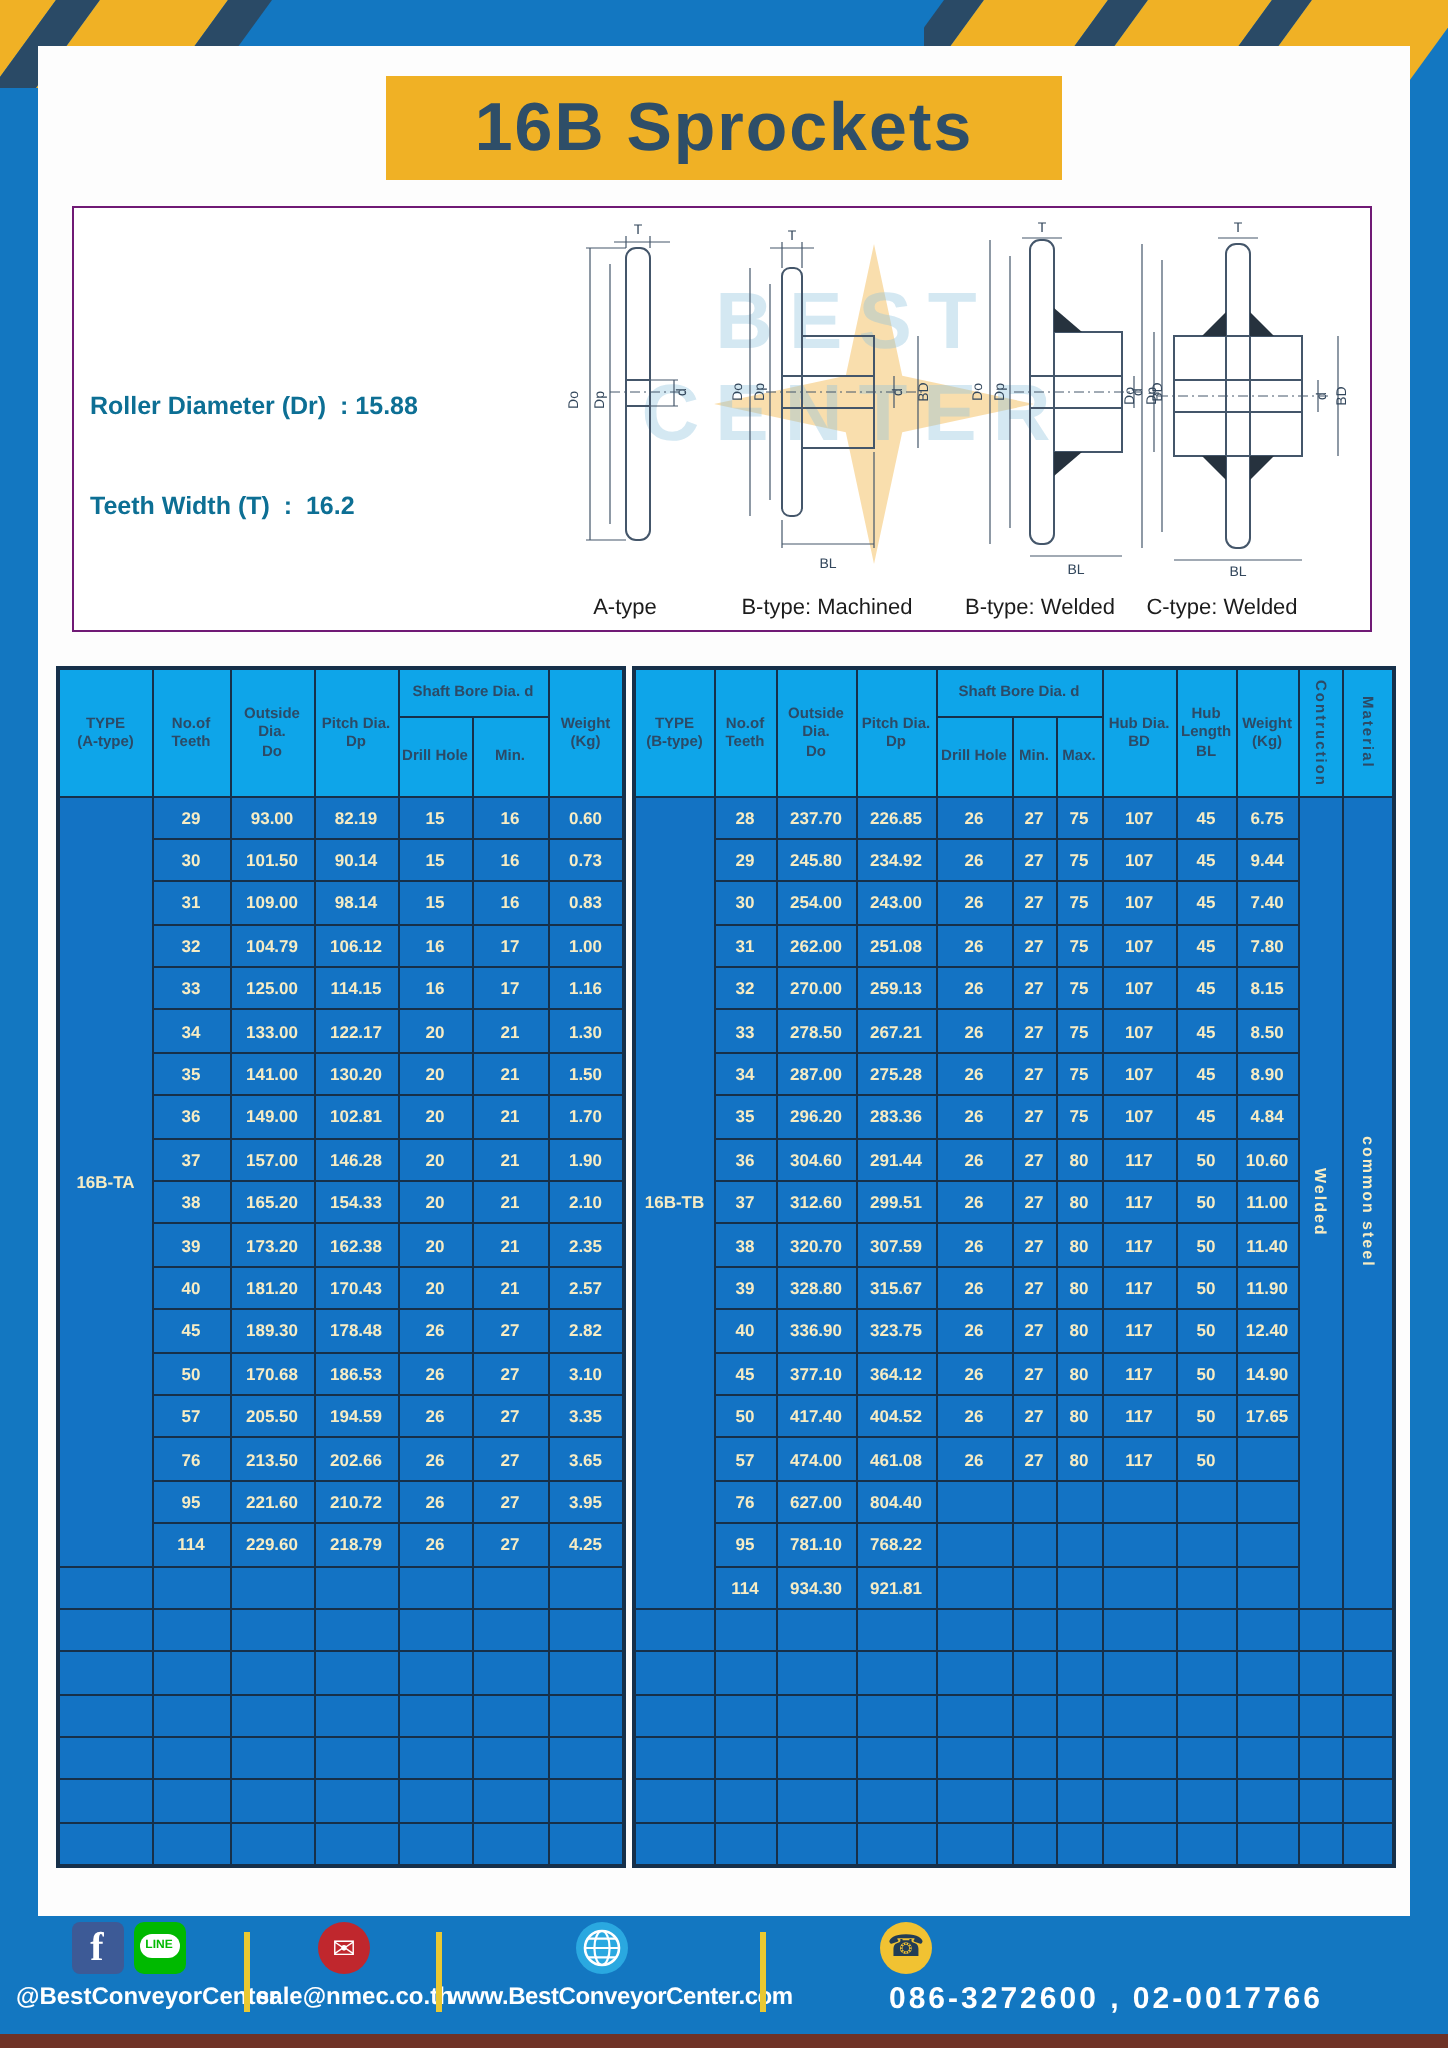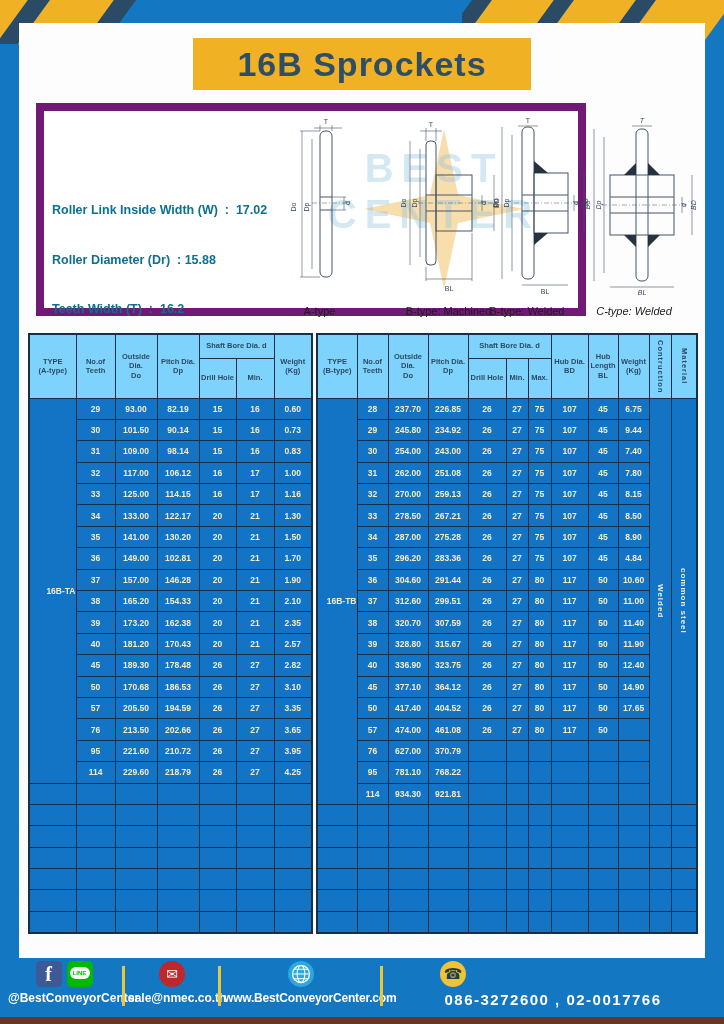--- a/index.html
+++ b/index.html
@@ -18,51 +18,51 @@
   
   .page{position:absolute;left:19px;top:23px;width:686px;height:935px;background:#fdfdfd;}
   
   .title-banner{
     position:absolute;left:193px;top:38px;width:338px;height:52px;
     background:#f0b125;color:#2e4e68;font-weight:800;font-size:34px;
     line-height:52px;text-align:center;letter-spacing:1px;
   }
   
   .spec-box{
-    position:absolute;left:36px;top:103px;width:550px;height:213px;
-    background:#ffffff;border:8px solid #701a75;box-sizing:border-box;
+    position:absolute;left:36px;top:103px;width:650px;height:213px;
+    background:#ffffff;border:1px solid #701a75;box-sizing:border-box;
   }
   .spec-lines{position:absolute;left:8px;top:58px;color:#0d6f94;font-weight:bold;
     font-size:12.5px;line-height:16.5px;white-space:pre;}
   .wm-text{position:absolute;left:150px;top:34px;width:480px;text-align:center;
     color:#8fc3de;opacity:.38;font-weight:800;font-size:40px;line-height:46px;letter-spacing:8px;}
   .wm-star{position:absolute;left:320px;top:18px;opacity:.4;}
   .fig{position:absolute;top:6px;height:202px;}
   .fig svg{display:block;margin:0 auto;}
   .fig-label{position:absolute;bottom:2px;left:0;width:100%;text-align:center;
     font-size:11px;color:#1c1c1c;}
   #fig-a{left:228px;width:95px;}
-  #fig-bm{left:352px;width:105px;}
+  #fig-bm{left:324px;width:105px;}
   #fig-bw{left:428px;width:110px;}
-  #fig-cw{left:536px;width:108px;font-style:italic;}
+  #fig-cw{left:520px;width:108px;}
   .dm{stroke:#44566a;stroke-width:1;fill:none;}
   .dl{stroke:#44566a;stroke-width:.6;fill:none;}
   .cl{stroke:#44566a;stroke-width:.5;fill:none;stroke-dasharray:5 2 1 2;}
   .wd{fill:#26323e;stroke:none;}
   .dt{font-size:7px;fill:#33475c;}
   
   table{border-collapse:collapse;table-layout:fixed;position:absolute;top:333px;
     border:2px solid #16304a;}
   #table-a{left:28px;width:283px;}
   #table-b{left:316px;width:380px;}
   th,td{border:1.5px solid #16304a;padding:0;text-align:center;vertical-align:middle;overflow:hidden;}
-  thead th{background:#7dd3fc;color:#2c4a66;font-size:7.5px;font-weight:bold;line-height:1.3;}
+  thead th{background:#0ea5e9;color:#2c4a66;font-size:7.5px;font-weight:bold;line-height:1.3;}
   tr.h1{height:24px;} tr.h2{height:40px;}
   tbody td{background:#1373c4;color:#f6ecc4;font-size:8.5px;font-weight:bold;height:20.4px;}
-  td.type-cell{font-size:8.5px;text-align:right;}
+  td.type-cell{font-size:8.5px;}
   th.vert{writing-mode:vertical-rl;letter-spacing:1px;font-size:7.5px;}
   td.vcell{writing-mode:vertical-rl;font-size:8px;letter-spacing:1px;}
   
   .footer{position:absolute;left:0;bottom:0;width:724px;height:66px;background:#1377c1;}
   .footer-strip{position:absolute;left:0;bottom:0;width:724px;height:7px;background:#6e3226;}
   .fsec{position:absolute;top:0;height:59px;}
   .ficons{position:absolute;top:3px;left:0;width:100%;display:flex;justify-content:center;gap:5px;}
   .ftext{position:absolute;top:33px;left:0;width:100%;text-align:center;color:#ffffff;font-weight:bold;}
   #fsec1{left:8px;width:112px;}   #fsec1 .ftext{font-size:12px;}
   #fsec2{left:128px;width:88px;}  #fsec2 .ftext{font-size:12px;}
@@ -105,21 +105,20 @@
 <div class="spec-box">
   <svg class="wm-star" width="160" height="160" viewBox="0 0 170 170">
     <path d="M85 0 L100 70 L170 85 L100 100 L85 170 L70 100 L0 85 L70 70 Z" fill="#f2ae35"></path>
   </svg>
   <div class="wm-text">
     <div>BEST</div>
     <div>CENTER</div>
   </div>
 
   <div class="spec-lines">
-    <div>Roller Link Inside Width (W)  :  17.02</div>
     <div>Roller Diameter (Dr)  : 15.88</div>
     <div>Teeth Width (T)  :  16.2</div>
   </div>
 
   <div class="fig" id="fig-a">
     <svg width="95" height="178" viewBox="0 0 95 178">
       <text class="dt" x="54" y="7" text-anchor="middle">T</text>
       <path class="dl" d="M42 11 H70 M48 14 V8 M60 14 V8"></path>
       <rect class="dm" x="48" y="14" width="12" height="146" rx="5"></rect>
       <path class="dm" d="M48 80 H60 M48 93 H60"></path>
@@ -268,21 +267,21 @@
       <tr>
         <td>31</td>
         <td>109.00</td>
         <td>98.14</td>
         <td>15</td>
         <td>16</td>
         <td>0.83</td>
       </tr>
       <tr>
         <td>32</td>
-        <td>117.00</td>
+        <td>104.79</td>
         <td>106.12</td>
         <td>16</td>
         <td>17</td>
         <td>1.00</td>
       </tr>
       <tr>
         <td>33</td>
         <td>125.00</td>
         <td>114.15</td>
         <td>16</td>
@@ -692,21 +691,21 @@
         <td>26</td>
         <td>27</td>
         <td>80</td>
         <td>117</td>
         <td>50</td>
         <td></td>
       </tr>
       <tr>
         <td>76</td>
         <td>627.00</td>
-        <td>370.79</td>
+        <td>804.40</td>
         <td></td>
         <td></td>
         <td></td>
         <td></td>
         <td></td>
         <td></td>
       </tr>
       <tr>
         <td>95</td>
         <td>781.10</td>

